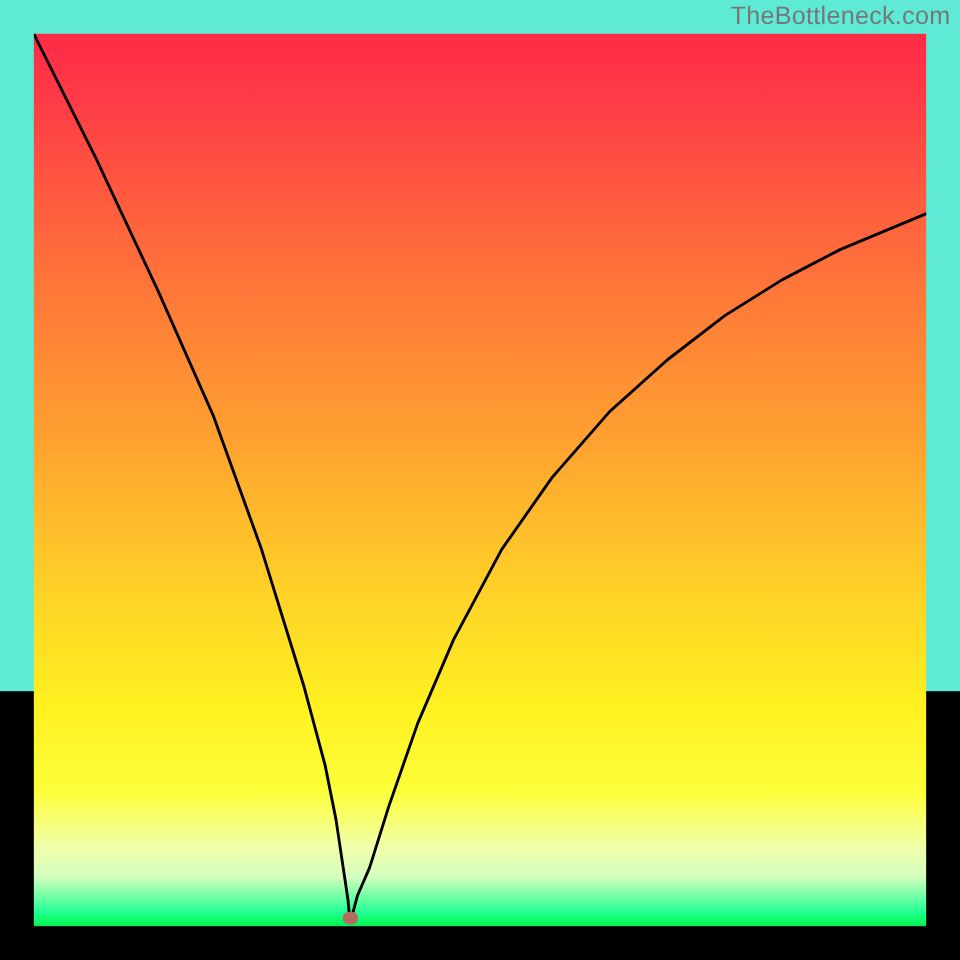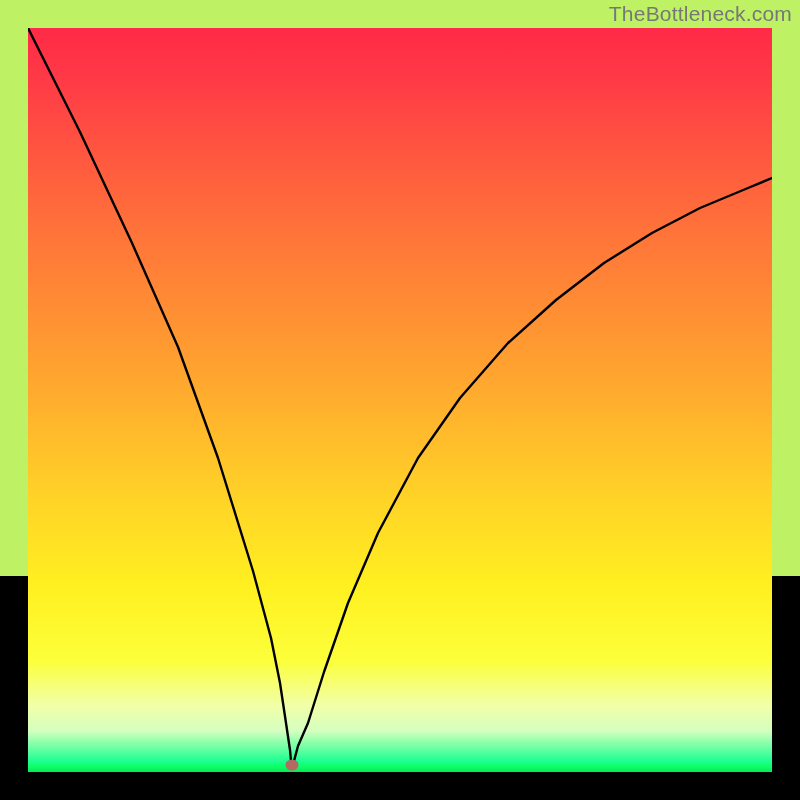--- a/index.html
+++ b/index.html
@@ -9,21 +9,21 @@
     height: 800px;
     background: #000;
     font-family: Arial, Helvetica, sans-serif;
   }
   .frame {
     position: absolute;
     top: 0;
     left: 0;
     width: 800px;
     height: 576px;
-    background: #bef264;
+    background: #5eead4;
   }
   .plot-area {
     position: absolute;
     top: 28px;
     left: 28px;
     width: 744px;
     height: 744px;
     overflow: hidden;
   }
   

